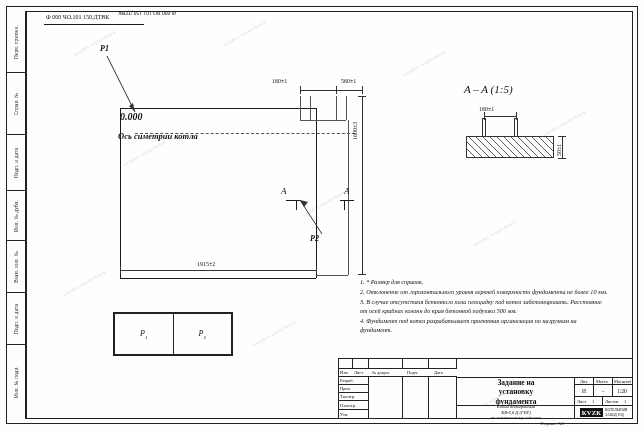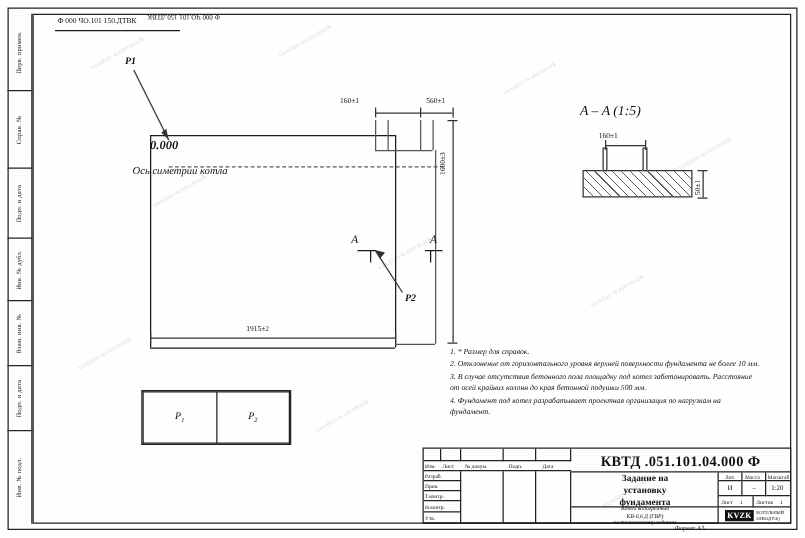--- a/index.html
+++ b/index.html
@@ -193,28 +193,28 @@
   <div class="ln lnh thin" style="left:316px;top:275px;width:32px;height:1px;"></div>
 
   <div class="dash-h" style="left:135px;top:133px;width:220px;"></div>
 
   <div class="t ti tb" style="left:100px;top:44px;font-size:8px;">P1</div>
   <svg style="position:absolute;left:95px;top:50px;width:60px;height:70px;">
     <line x1="12" y1="6" x2="40" y2="62" stroke="#333" stroke-width="1"></line>
     <polygon points="40,62 34,56 38,53" fill="#333"></polygon>
   </svg>
 
-  <div class="t ti tb" style="left:324px;top:234px;font-size:8px;">P2</div>
+  <div class="t ti tb" style="left:310px;top:234px;font-size:8px;">P2</div>
   <svg style="position:absolute;left:295px;top:196px;width:40px;height:44px;">
     <line x1="5" y1="4" x2="27" y2="38" stroke="#333" stroke-width="1"></line>
     <polygon points="5,4 9,11 13,6" fill="#333"></polygon>
   </svg>
 
   <div class="t ti tb" style="left:120px;top:111px;font-size:10px;">0.000</div>
-  <div class="t ti" style="left:106px;top:131px;font-size:8.5px;">Ось симетрии котла</div>
+  <div class="t ti" style="left:118px;top:131px;font-size:8.5px;font-weight:bold;">Ось симетрии котла</div>
 
   <div class="t ti" style="left:281px;top:186px;font-size:9px;">A</div>
   <div class="t ti" style="left:344px;top:186px;font-size:9px;">A</div>
   <div class="ln lnh" style="left:286px;top:200px;width:14px;height:1px;"></div>
   <div class="ln lnh" style="left:340px;top:200px;width:14px;height:1px;"></div>
   <div class="ln lnv" style="left:296px;top:200px;width:1px;height:10px;"></div>
   <div class="ln lnv" style="left:344px;top:200px;width:1px;height:10px;"></div>
 
   <div class="t" style="left:272px;top:78px;font-size:6px;">160±1</div>
   <div class="dim-h" style="left:300px;top:90px;width:36px;"></div>
@@ -297,21 +297,20 @@
     <div class="cell" style="left:64px;top:18px;width:26px;height:42px;"></div>
     <div class="cell" style="left:90px;top:18px;width:28px;height:42px;"></div>
 
     <div class="tb-label" style="left:1px;top:19px;">Разраб.</div>
     <div class="tb-label" style="left:1px;top:27px;">Пров.</div>
     <div class="tb-label" style="left:1px;top:35px;">Т.контр.</div>
     <div class="tb-label" style="left:1px;top:44px;">Н.контр.</div>
     <div class="tb-label" style="left:1px;top:53px;">Утв.</div>
 
     <div class="cell" style="left:118px;top:0;width:175px;height:19px;border-right:none;"></div>
-    <div class="code">КВТД .051.101.04.000  Ф</div>
 
     <div class="cell" style="left:118px;top:19px;width:118px;height:28px;"></div>
     <div class="title-main">
       <span>Задание на</span>
       <span>установку</span>
       <span>фундамента</span>
     </div>
 
     <div class="cell" style="left:118px;top:47px;width:118px;height:13px;"></div>
     <div class="title-sub">

